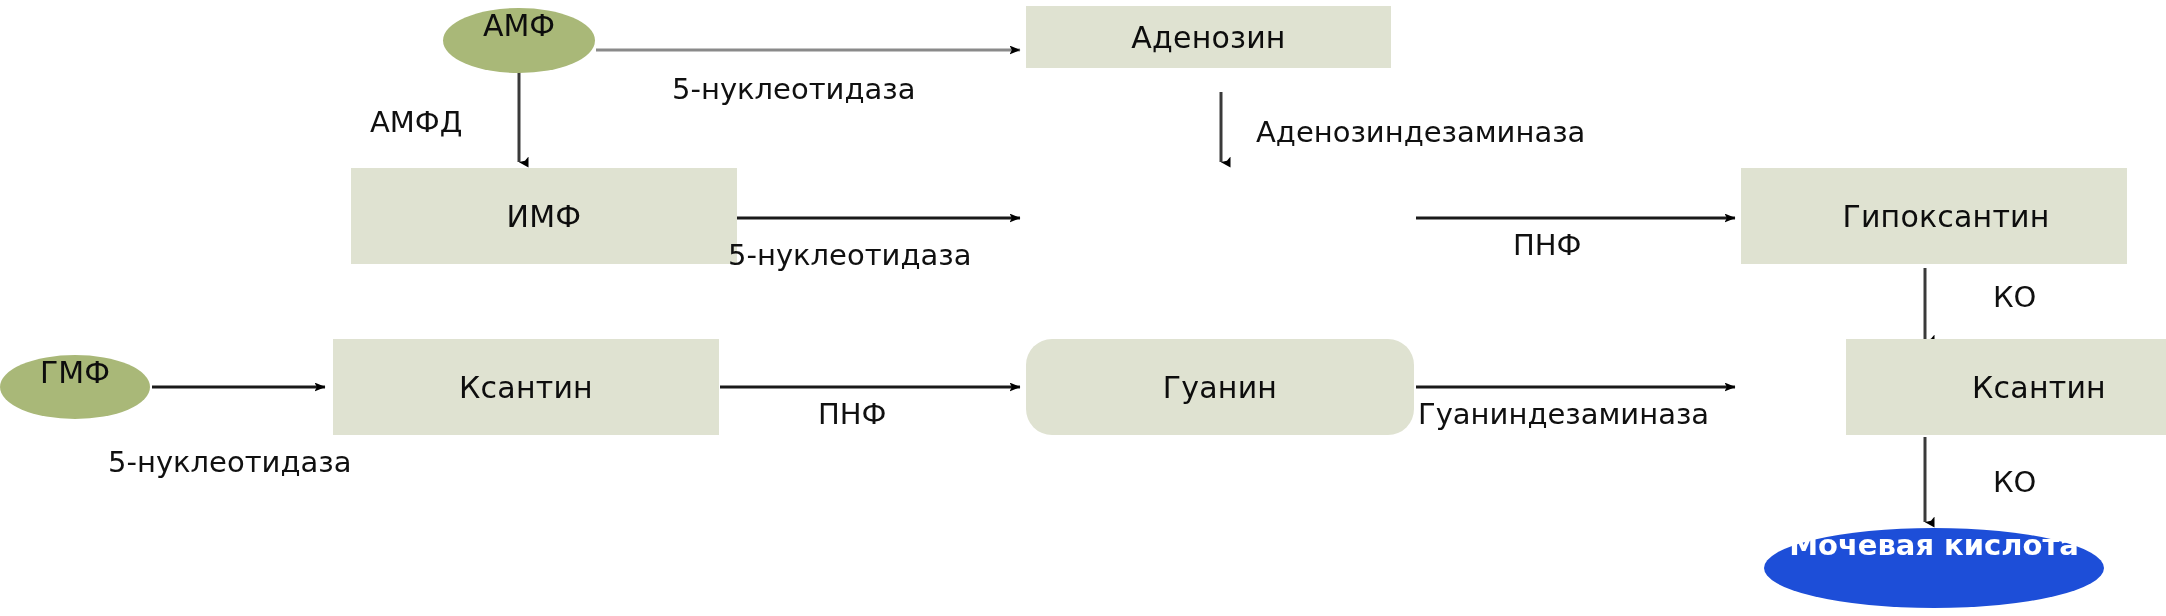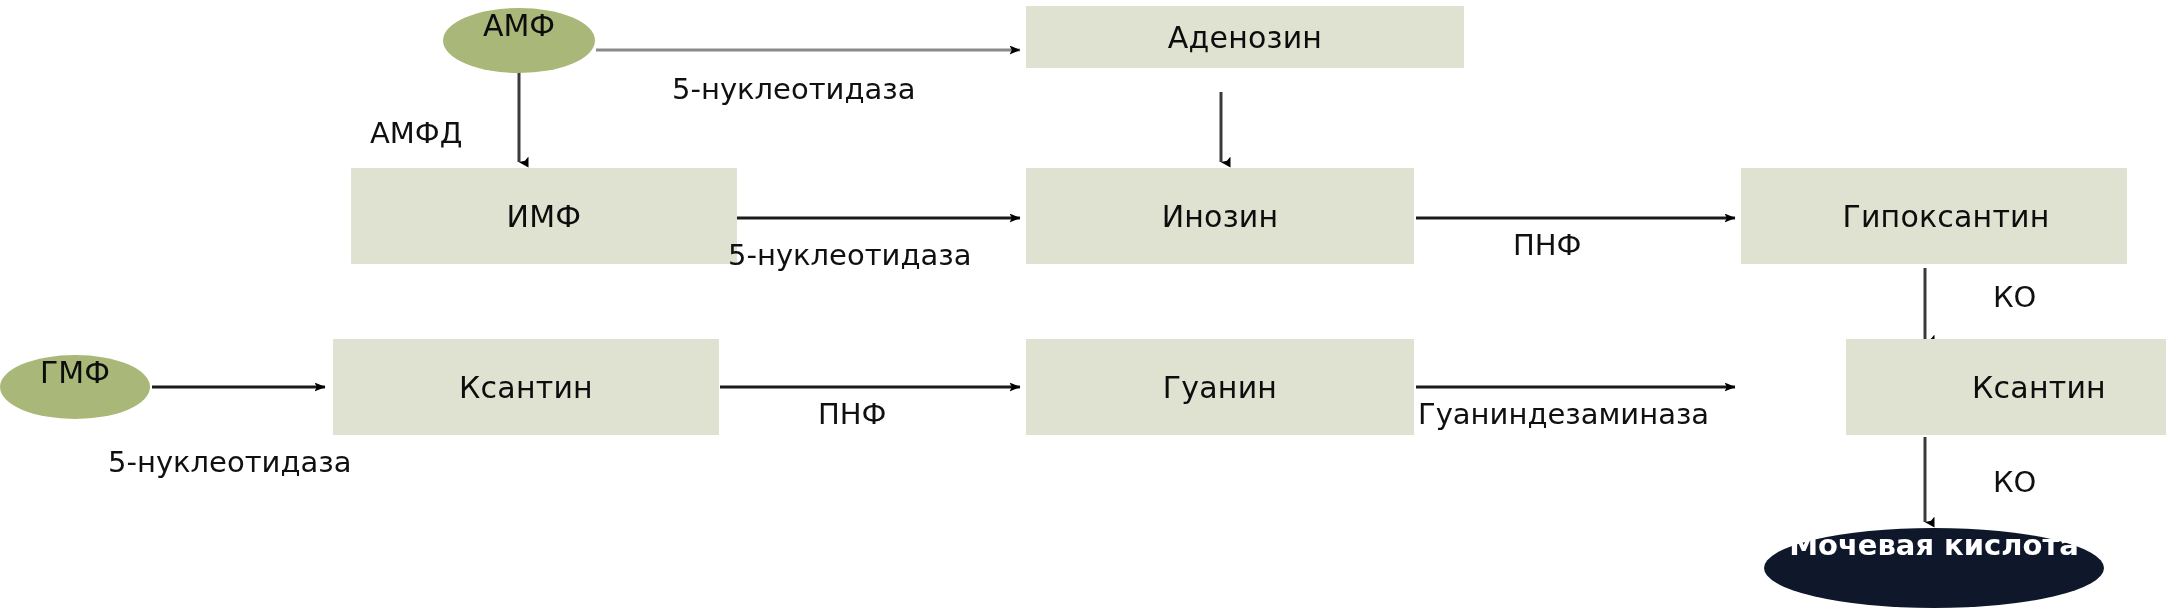--- a/index.html
+++ b/index.html
@@ -40,21 +40,21 @@
     box-sizing: border-box;
     white-space: nowrap;
   }
   .node-ellipse.light {
     background: #A9B878;
     color: #0d0d0d;
     font-size: 30px;
     font-weight: 400;
   }
   .node-ellipse.dark {
-    background: #0f172a;
+    background: #1d4ed8;
     color: #ffffff;
     font-size: 29px;
     font-weight: bold;
   }
   
   .edge-label {
     position: absolute;
     color: #101010;
     font-size: 29px;
     font-weight: 400;
@@ -107,60 +107,58 @@
 
     <line x1="1416" y1="387" x2="1735" y2="387" stroke="#1a1a1a" stroke-width="3" marker-end="url(#arrowhead-black)"></line>
 
     <line x1="1925" y1="437" x2="1925" y2="522" stroke="#3a3a3a" stroke-width="3" marker-end="url(#arrowhead-down)"></line>
   </svg>
 
   <div class="node-ellipse light" style="left:443px; top:8px; width:152px; height:65px;">
     <span>АМФ</span>
   </div>
 
-  <div class="node-box" style="left:1026px; top:6px; width:438px; height:62px;">
+  <div class="node-box" style="left:1026px; top:6px; width:365px; height:62px;">
     <span>Аденозин</span>
   </div>
 
   <div class="node-box" style="left:333px; top:168px; width:386px; height:96px;margin-left:18px;">
     <span>ИМФ</span>
   </div>
 
-  <div class="node-box" style="left:1026px; top:168px; width:388px; height:96px;">
-    <span>Инозин</span>
-  </div>
 
   <div class="node-box" style="left:1741px; top:168px; width:386px; height:96px;padding-left:24px;">
     <span>Гипоксантин</span>
   </div>
 
   <div class="node-ellipse light" style="left:0px; top:355px; width:150px; height:64px;">
     <span>ГМФ</span>
   </div>
 
   <div class="node-box" style="left:333px; top:339px; width:386px; height:96px;">
     <span>Ксантин</span>
   </div>
 
-  <div class="node-box" style="left:1026px; top:339px; width:388px; height:96px;">
+  <div class="node-box" style="left:1026px; top:339px; width:388px; height:96px;border-radius:26px;">
     <span>Гуанин</span>
   </div>
 
   <div class="node-box" style="left:1840px; top:339px; width:386px; height:96px;margin-left:6px;">
     <span>Ксантин</span>
   </div>
 
   <div class="node-ellipse dark" style="left:1764px; top:528px; width:340px; height:80px;">
     <span>Мочевая кислота</span>
   </div>
 
   <div class="edge-label" style="left:672px; top:75px;">5-нуклеотидаза</div>
 
-  <div class="edge-label" style="left:370px; top:119px;">АМФД</div>
+  <div class="edge-label" style="left:370px; top:108px;">АМФД</div>
 
+  <div class="edge-label" style="left:1256px; top:118px;">Аденозиндезаминаза</div>
 
   <div class="edge-label" style="left:728px; top:241px;">5-нуклеотидаза</div>
 
   <div class="edge-label" style="left:1513px; top:231px;">ПНФ</div>
 
   <div class="edge-label" style="left:1993px; top:283px;">КО</div>
 
   <div class="edge-label" style="left:108px; top:448px;">5-нуклеотидаза</div>
 
   <div class="edge-label" style="left:818px; top:400px;">ПНФ</div>

